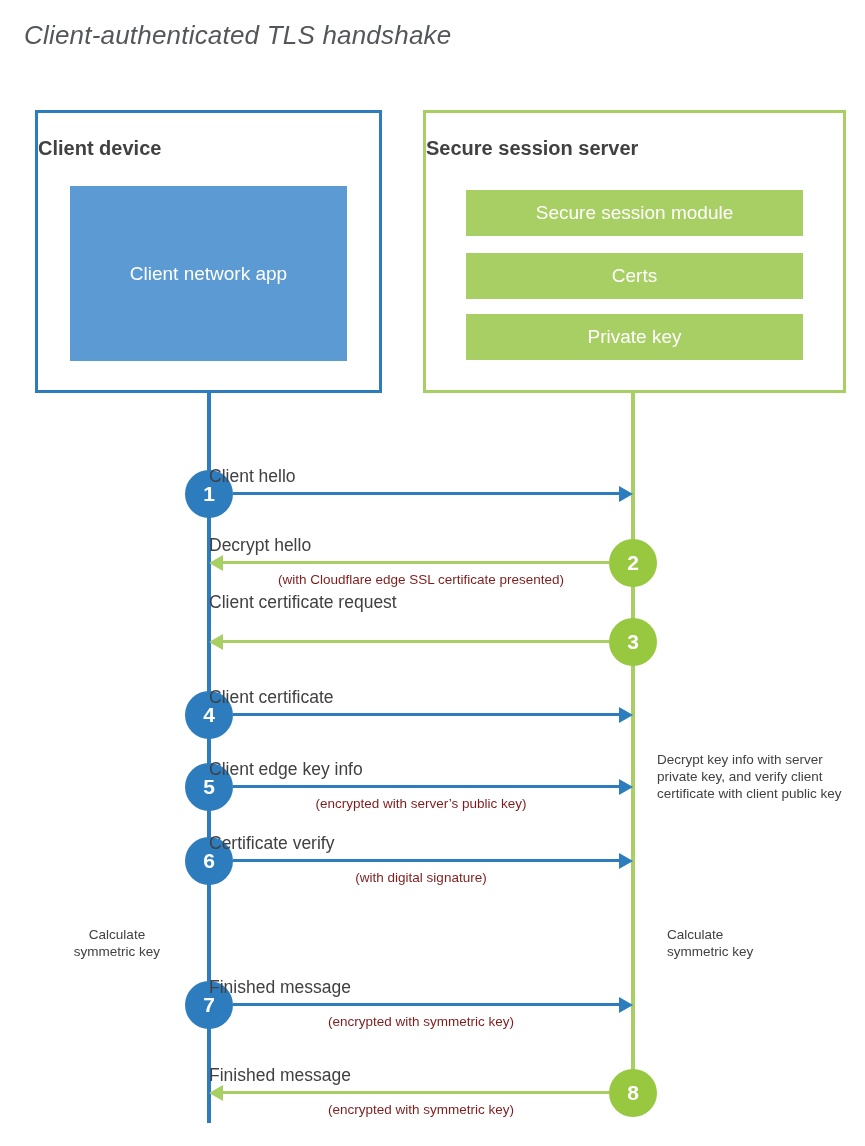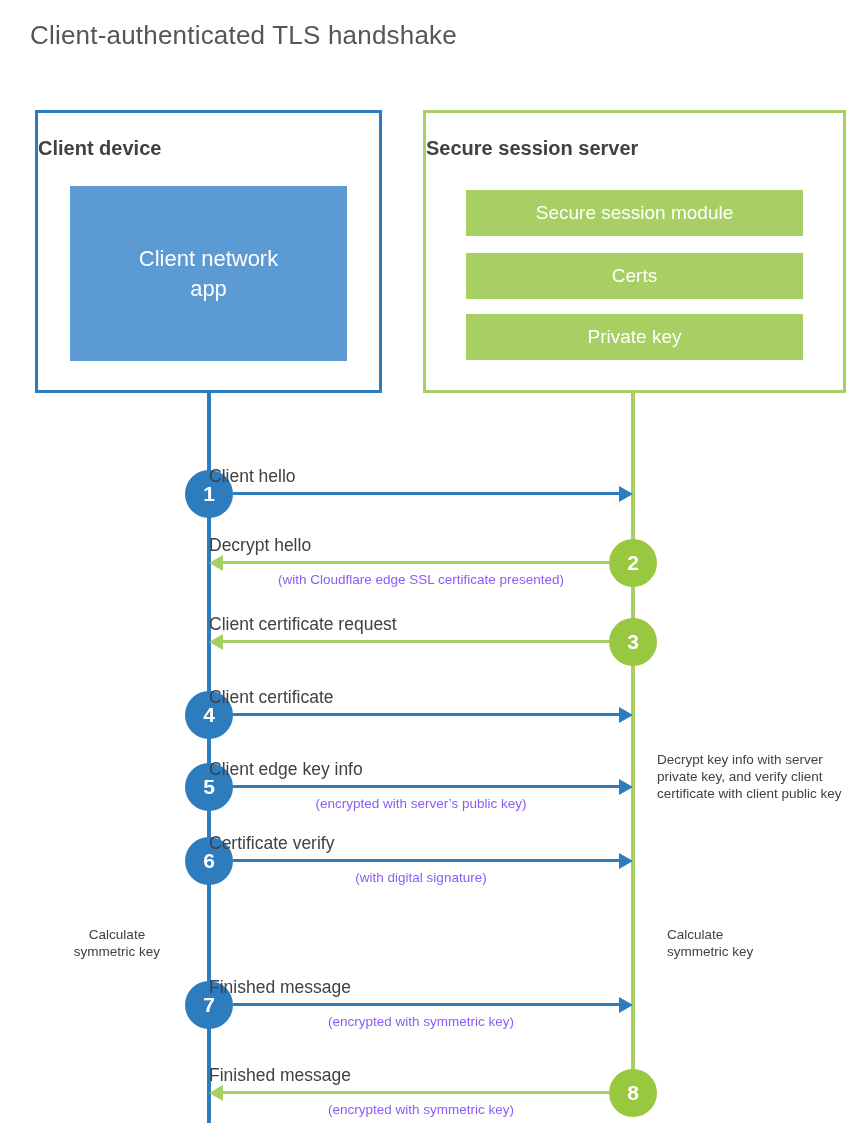--- a/index.html
+++ b/index.html
@@ -1,48 +1,48 @@
 <!DOCTYPE html>
 <html><head>
 <meta charset="utf-8">
 <style>
   * { margin:0; padding:0; box-sizing:border-box; }
   html,body { background:#ffffff; }
   body { font-family:"Liberation Sans", sans-serif; }
   .canvas { position:relative; width:865px; height:1146px; background:#ffffff; overflow:hidden; }
 
-  .title { position:absolute; left:30px; top:20px; font-size:26px; font-weight:400; color:#54565b; letter-spacing:0.2px; }
+  .title { position:absolute; left:24px; top:20px; font-size:26px; font-weight:400; color:#54565b; letter-spacing:0.2px;font-style:italic; }
 
   .outer-box { position:absolute; border:3px solid; background:#ffffff; }
   .client-box { left:35px; top:110px; width:347px; height:283px; border-color:#2d7cbd; }
   .server-box { left:423px; top:110px; width:423px; height:283px; border-color:#a8cf64; }
   .box-title { position:absolute; top:24px; left:0; width:100%; font-size:20px; font-weight:700; color:#414042; }
 
-  .client-app { position:absolute; left:32px; top:73px; width:277px; height:175px; background:#5b9ad2; color:#ffffff; font-size:22px; display:flex; align-items:center; justify-content:center; text-align:center; }
+  .client-app { position:absolute; left:32px; top:73px; width:277px; height:175px; background:#5b9ad2; color:#ffffff; font-size:19px; display:flex; align-items:center; justify-content:center; text-align:center; }
   .client-app span { display:block; width:170px; line-height:1.35; }
 
   .server-bar { position:absolute; left:40px; width:337px; height:46px; background:#a8cf64; color:#ffffff; font-size:19px; display:flex; align-items:center; justify-content:center; }
 
   .lifeline { position:absolute; width:4px; z-index:1; }
   .client-lifeline { left:207px; top:393px; height:730px; background:#2d7cbd; }
   .server-lifeline { left:631px; top:393px; height:700px; background:#a8cf64; }
 
   .num-circle { position:absolute; width:48px; height:48px; border-radius:50%; display:flex; align-items:center; justify-content:center; color:#ffffff; font-size:21px; font-weight:700; z-index:3; }
   .num-circle.blue { background:#2d7cbd; }
   .num-circle.green { background:#97c83f; }
 
   .h-line { position:absolute; height:3px; z-index:2; }
   .h-line.blue { background:#2d7cbd; }
   .h-line.green { background:#a8cf64; }
   .ah { position:absolute; width:0; height:0; border-top:8px solid transparent; border-bottom:8px solid transparent; z-index:2; }
   .ah.right.blue { border-left:14px solid #2d7cbd; }
   .ah.left.green { border-right:14px solid #a8cf64; }
 
   .msg-label { position:absolute; left:209px; width:424px; font-size:17.5px; color:#414042; z-index:4; }
-  .msg-sub { position:absolute; left:209px; width:424px; text-align:center; font-size:13.5px; color:#8b5cf6; z-index:4; }
+  .msg-sub { position:absolute; left:209px; width:424px; text-align:center; font-size:13.5px; color:#7f1d1d; z-index:4; }
 
   .side-note { position:absolute; left:657px; top:751px; width:192px; font-size:13.5px; line-height:17px; color:#414042; z-index:4; }
   .calc-note { position:absolute; width:120px; font-size:13.5px; line-height:17px; color:#414042; z-index:4; }
   .calc-left { left:57px; top:926px; text-align:center; }
   .calc-right { left:667px; top:926px; text-align:left; }
 </style>
 </head>
 <body>
 
 <div class="canvas">
@@ -71,21 +71,21 @@
   <div class="h-line blue" style="left:233px;top:492px;width:386px"></div>
   <div class="ah right blue" style="left:619px;top:486px"></div>
 
   <div class="num-circle green" style="left:609px;top:539px">2</div>
   <div class="msg-label" style="top:535px">Decrypt hello</div>
   <div class="h-line green" style="left:223px;top:561px;width:386px"></div>
   <div class="ah left green" style="left:209px;top:555px"></div>
   <div class="msg-sub" style="top:572px">(with Cloudflare edge SSL certificate presented)</div>
 
   <div class="num-circle green" style="left:609px;top:618px">3</div>
-  <div class="msg-label" style="top:614px">Client certificate request</div>
+  <div class="msg-label" style="top:592px">Client certificate request</div>
   <div class="h-line green" style="left:223px;top:640px;width:386px"></div>
   <div class="ah left green" style="left:209px;top:634px"></div>
 
   <div class="num-circle blue" style="left:185px;top:691px">4</div>
   <div class="msg-label" style="top:687px">Client certificate</div>
   <div class="h-line blue" style="left:233px;top:713px;width:386px"></div>
   <div class="ah right blue" style="left:619px;top:707px"></div>
 
   <div class="num-circle blue" style="left:185px;top:763px">5</div>
   <div class="msg-label" style="top:759px">Client edge key info</div>

